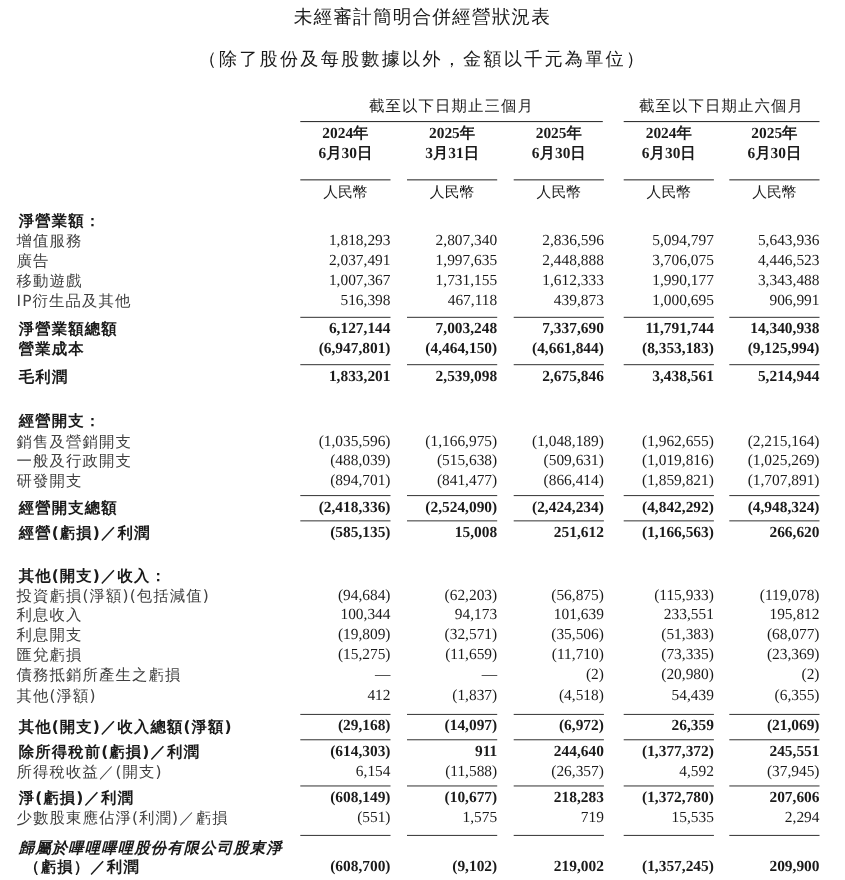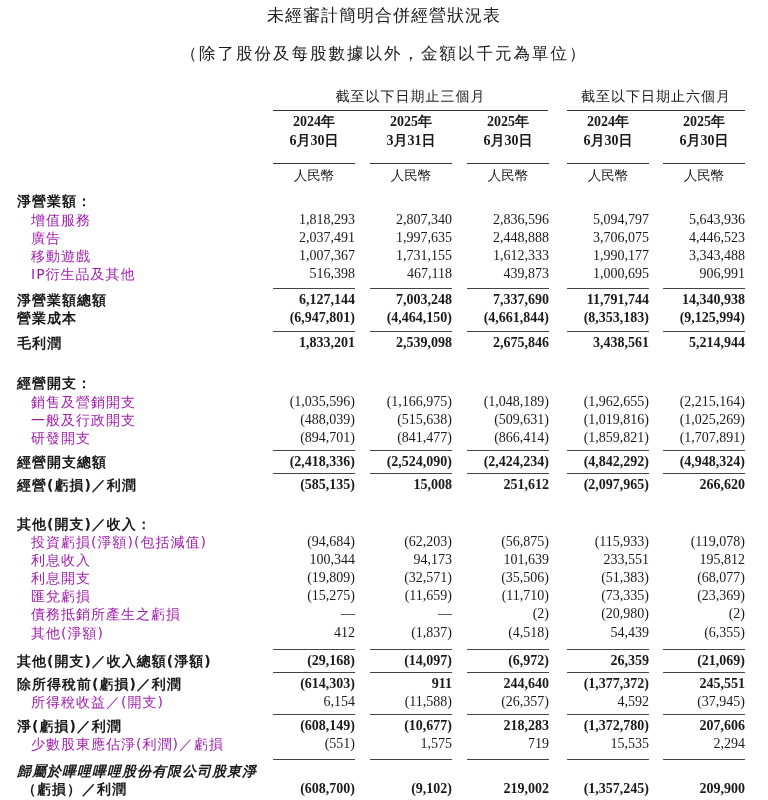--- a/index.html
+++ b/index.html
@@ -35,21 +35,21 @@
   }
   .row {
     position: absolute; left: 0; width: 768px; height: 18px;
   }
   .row .label {
     position: absolute; top: 0; font-size: 14px; line-height: 18px;
     font-family: "DejaVu Sans", sans-serif; white-space: nowrap;
     letter-spacing: 1px;
   }
   .row .label.head { left: 17px; font-weight: bold; }
-  .row .label.sub { left: 31px; color: #a21caf; font-weight: normal; }
+  .row .label.sub { left: 15px; color: #404040; font-weight: normal; }
   .row .v {
     position: absolute; top: 0; font-size: 14px; line-height: 18px;
     text-align: right; white-space: nowrap;
   }
   .row.bold .v { font-weight: bold; }
   .row.bold .label { font-weight: bold; }
   .v.c1 { left: 273px; width: 82px; }
   .v.c2 { left: 370px; width: 82px; }
   .v.c3 { left: 467px; width: 82px; }
   .v.c4 { left: 567px; width: 82px; }
@@ -212,21 +212,21 @@
     <div class="rule" style="left: 273px; width: 82px; top: 450px;"></div>
     <div class="rule" style="left: 370px; width: 82px; top: 450px;"></div>
     <div class="rule" style="left: 467px; width: 82px; top: 450px;"></div>
     <div class="rule" style="left: 567px; width: 82px; top: 450px;"></div>
     <div class="rule" style="left: 663px; width: 82px; top: 450px;"></div>
     <div class="row bold" style="top: 476px;">
       <span class="label head">經營(虧損)／利潤</span>
       <span class="v c1 neg">(585,135)</span>
       <span class="v c2">15,008</span>
       <span class="v c3">251,612</span>
-      <span class="v c4 neg">(2,097,965)</span>
+      <span class="v c4 neg">(1,166,563)</span>
       <span class="v c5">266,620</span>
     </div>
     <div class="rule" style="left: 273px; width: 82px; top: 473px;"></div>
     <div class="rule" style="left: 370px; width: 82px; top: 473px;"></div>
     <div class="rule" style="left: 467px; width: 82px; top: 473px;"></div>
     <div class="rule" style="left: 567px; width: 82px; top: 473px;"></div>
     <div class="rule" style="left: 663px; width: 82px; top: 473px;"></div>
     <div class="row" style="top: 515px;">
       <span class="label head">其他(開支)／收入：</span>
       <span class="v c1"></span>

